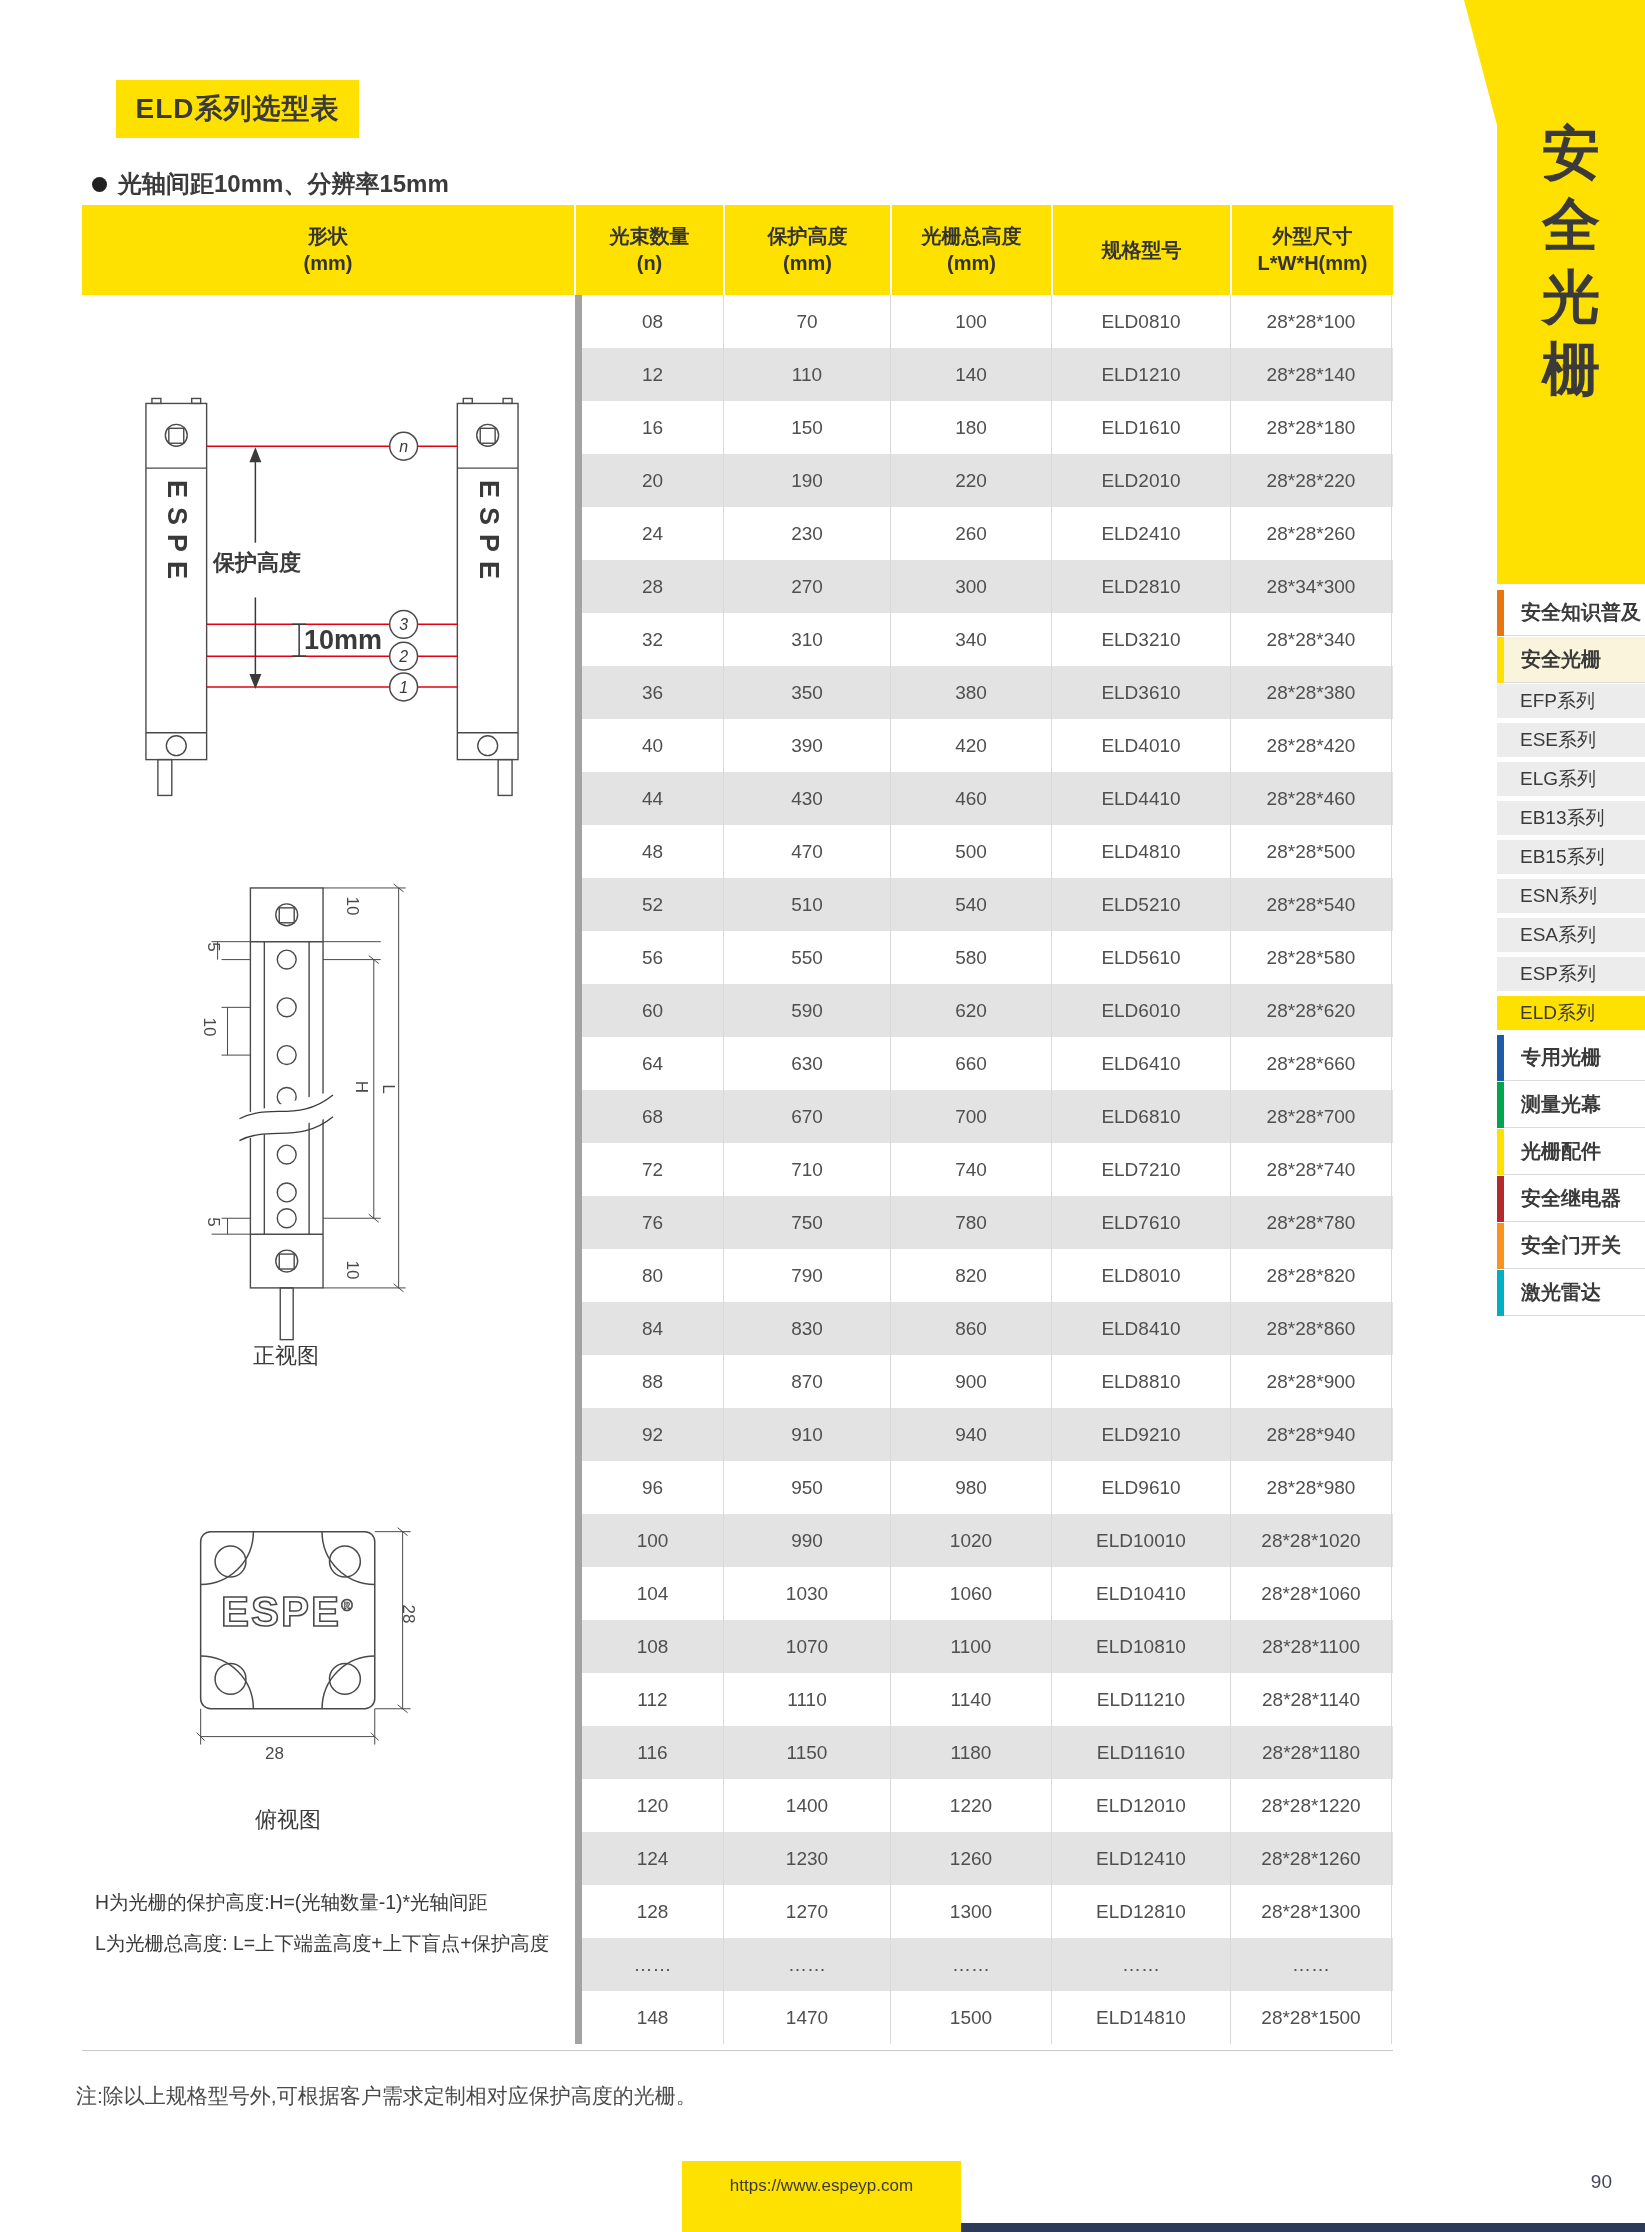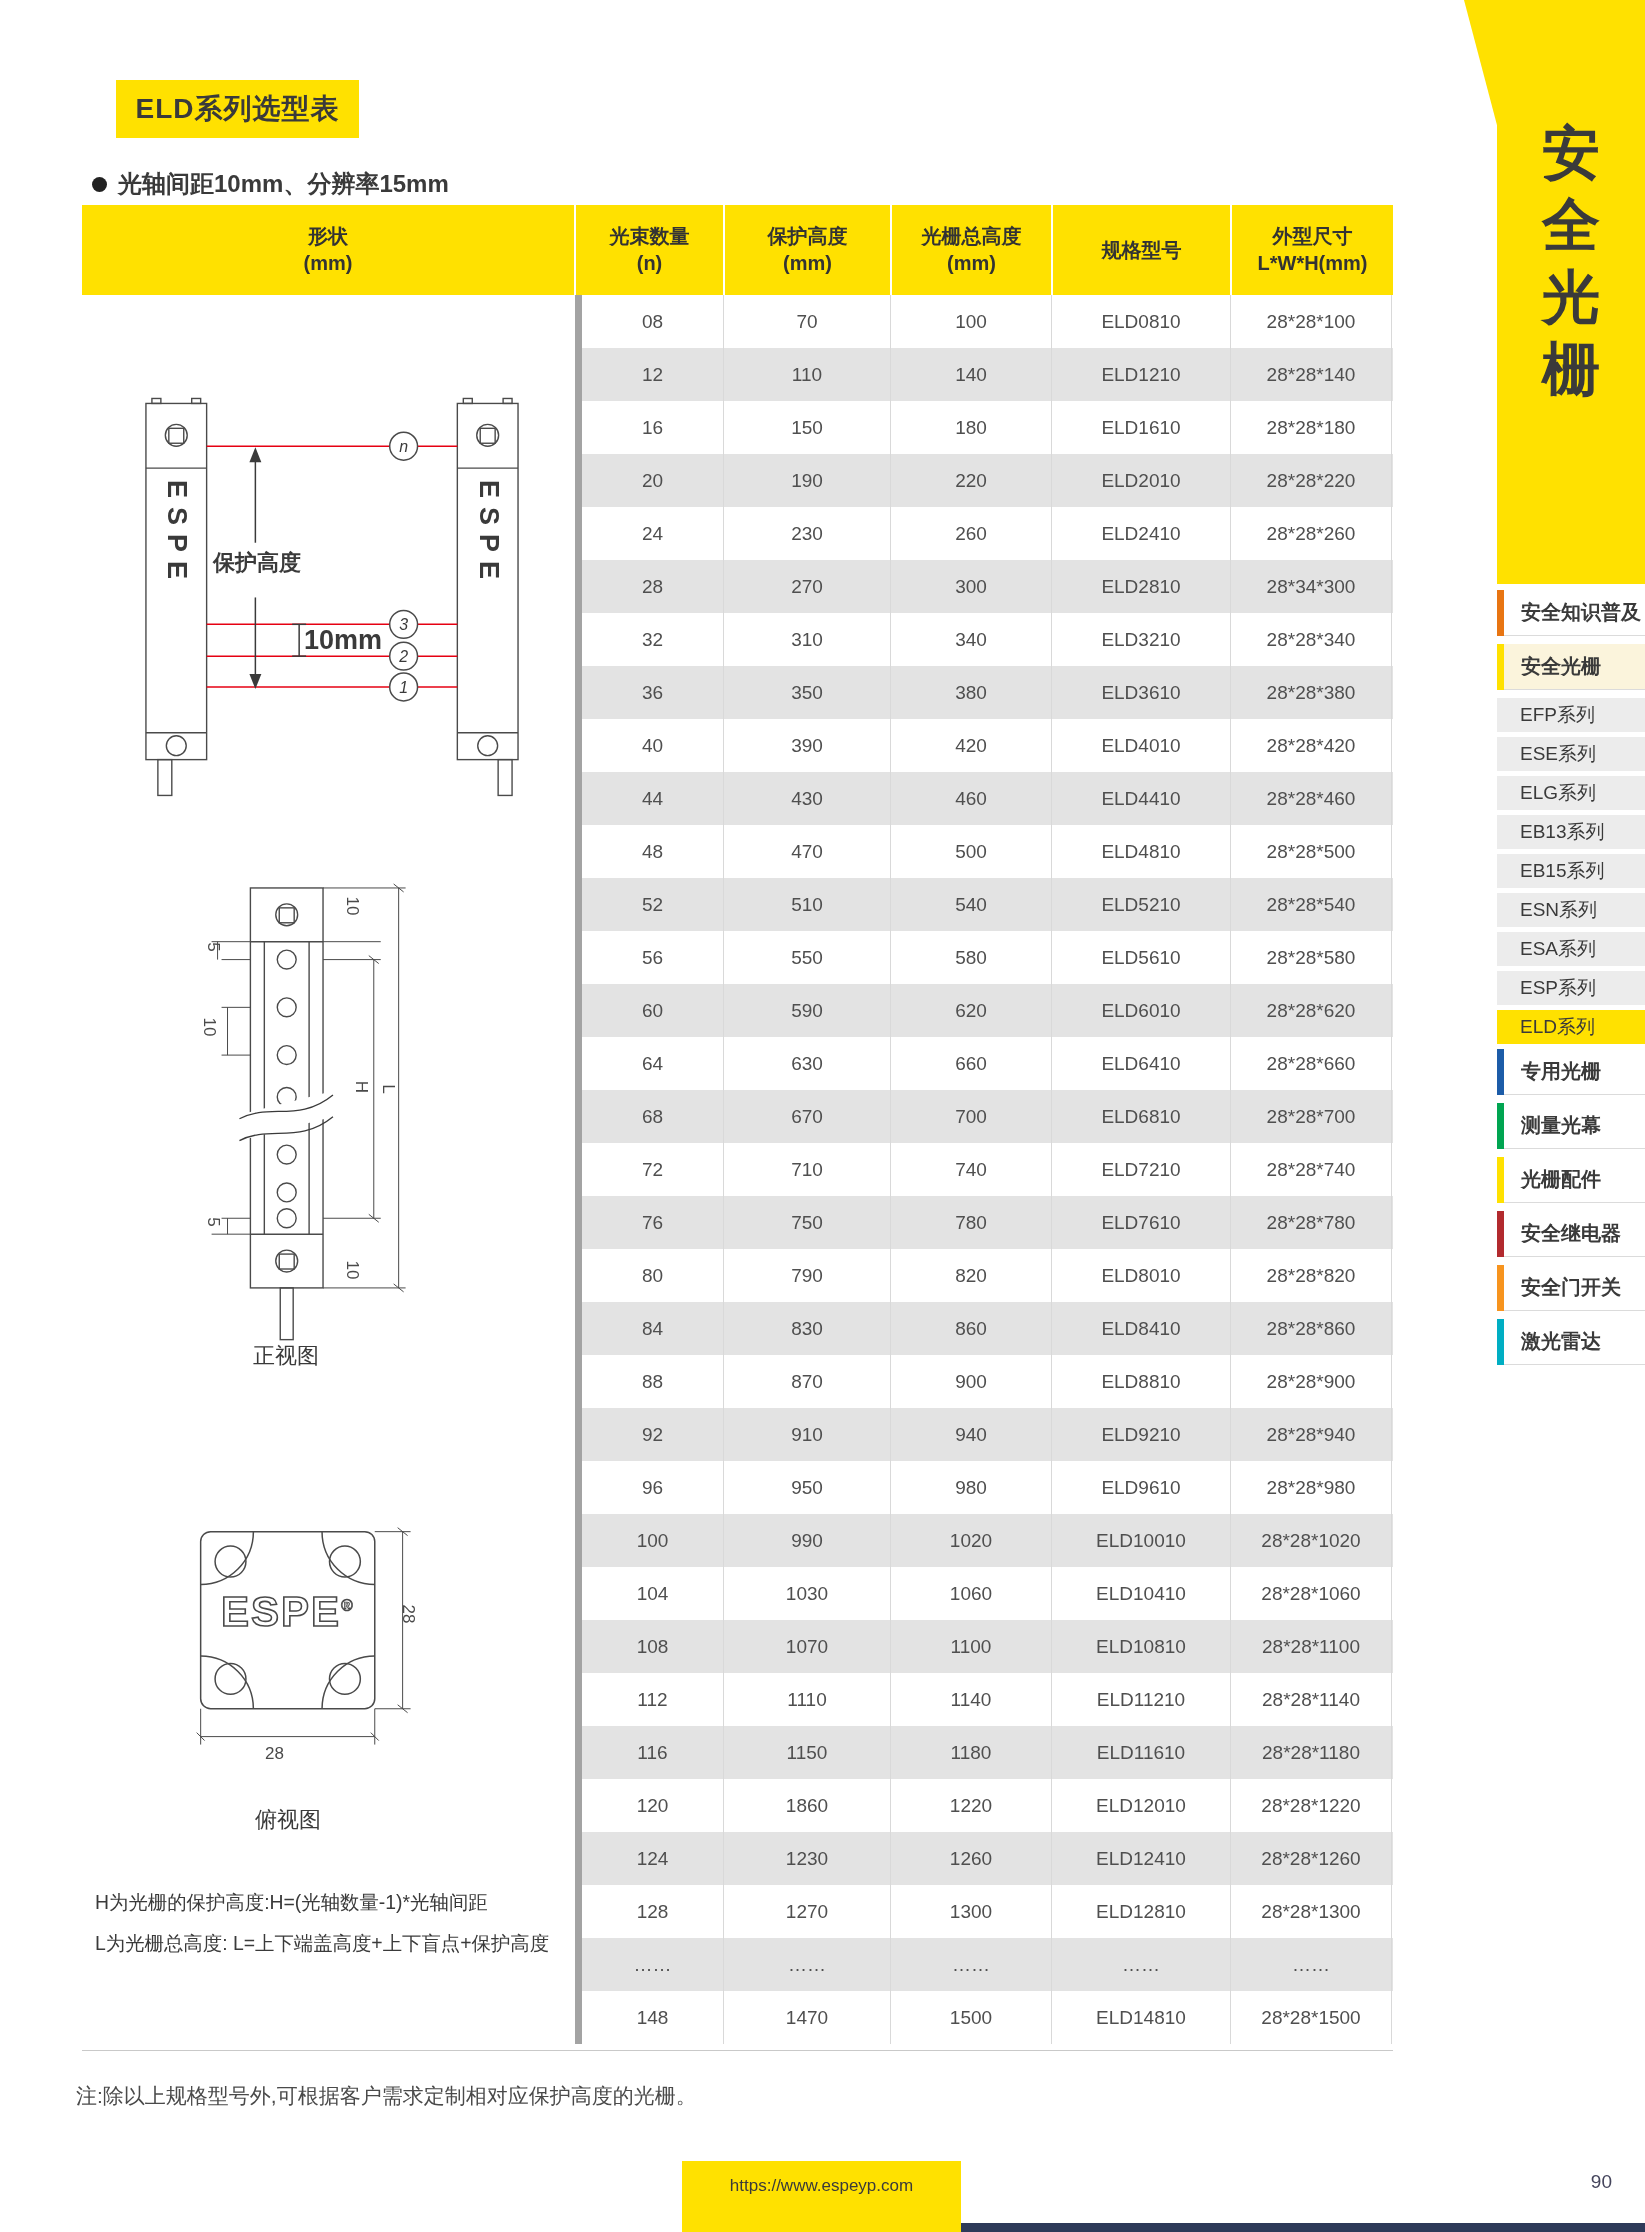--- a/index.html
+++ b/index.html
@@ -52,21 +52,21 @@
   .formula { font-size:19.4px; color:#3a3a3a; }
   .note-line { font-size:21px; color:#4a4a4a; }
 
   
   .banner { left:1497px; top:0; width:148px; height:584px; background:#FFE100; }
   .banner-wedge { left:1464px; top:0; width:34px; height:129px; background:#FFE100;
     clip-path:polygon(0 0, 100% 0, 100% 100%); }
   .banner-text { left:1497px; top:117px; width:148px; text-align:center;
     font-size:58px; font-weight:bold; color:#3a3a3a; line-height:72px; }
   .menu { left:1497px; top:590px; width:148px; }
-  .sb-cat { position:relative; height:46px; margin-bottom:8px; background:#fff;
+  .sb-cat { position:relative; height:46px; margin-bottom:1px; background:#fff;
     border-bottom:1px solid #DBDBDB; display:flex; align-items:center; }
   .sb-cat .bar { position:absolute; left:0; top:0; width:7px; height:46px; }
   .sb-cat .lbl { padding-left:24px; font-size:20px; font-weight:bold; color:#3a3a3a; }
   .sb-series { height:34px; margin-bottom:5px; background:#ECECEC;
     display:flex; align-items:center; }
   .sb-series .lbl { padding-left:23px; font-size:19px; color:#3a3a3a; }
   .sb-series.active { background:#FFE100; }
 
   
   .footer-navy { left:687px; top:2223px; width:959px; height:10px; background:#2E3A59; }
@@ -305,21 +305,21 @@
       </div>
       <div class="drow alt">
         <div class="dcell w0 first">116</div>
         <div class="dcell w1">1150</div>
         <div class="dcell w2">1180</div>
         <div class="dcell w3">ELD11610</div>
         <div class="dcell w4">28*28*1180</div>
       </div>
       <div class="drow">
         <div class="dcell w0 first">120</div>
-        <div class="dcell w1">1860</div>
+        <div class="dcell w1">1400</div>
         <div class="dcell w2">1220</div>
         <div class="dcell w3">ELD12010</div>
         <div class="dcell w4">28*28*1220</div>
       </div>
       <div class="drow alt">
         <div class="dcell w0 first">124</div>
         <div class="dcell w1">1230</div>
         <div class="dcell w2">1260</div>
         <div class="dcell w3">ELD12410</div>
         <div class="dcell w4">28*28*1260</div>

